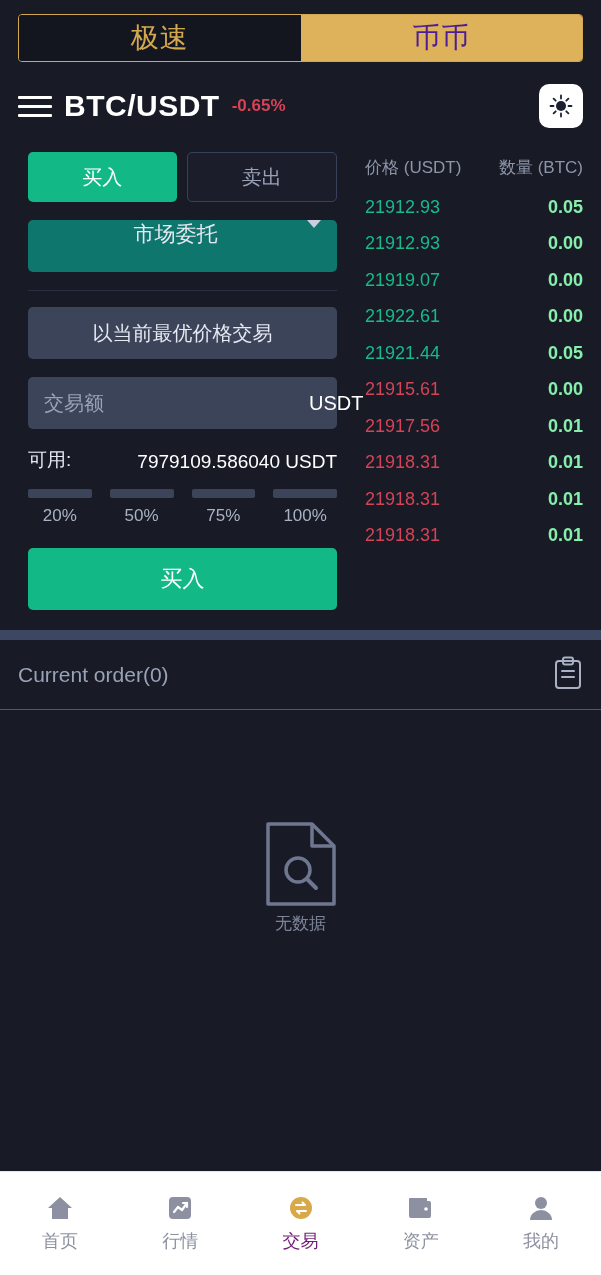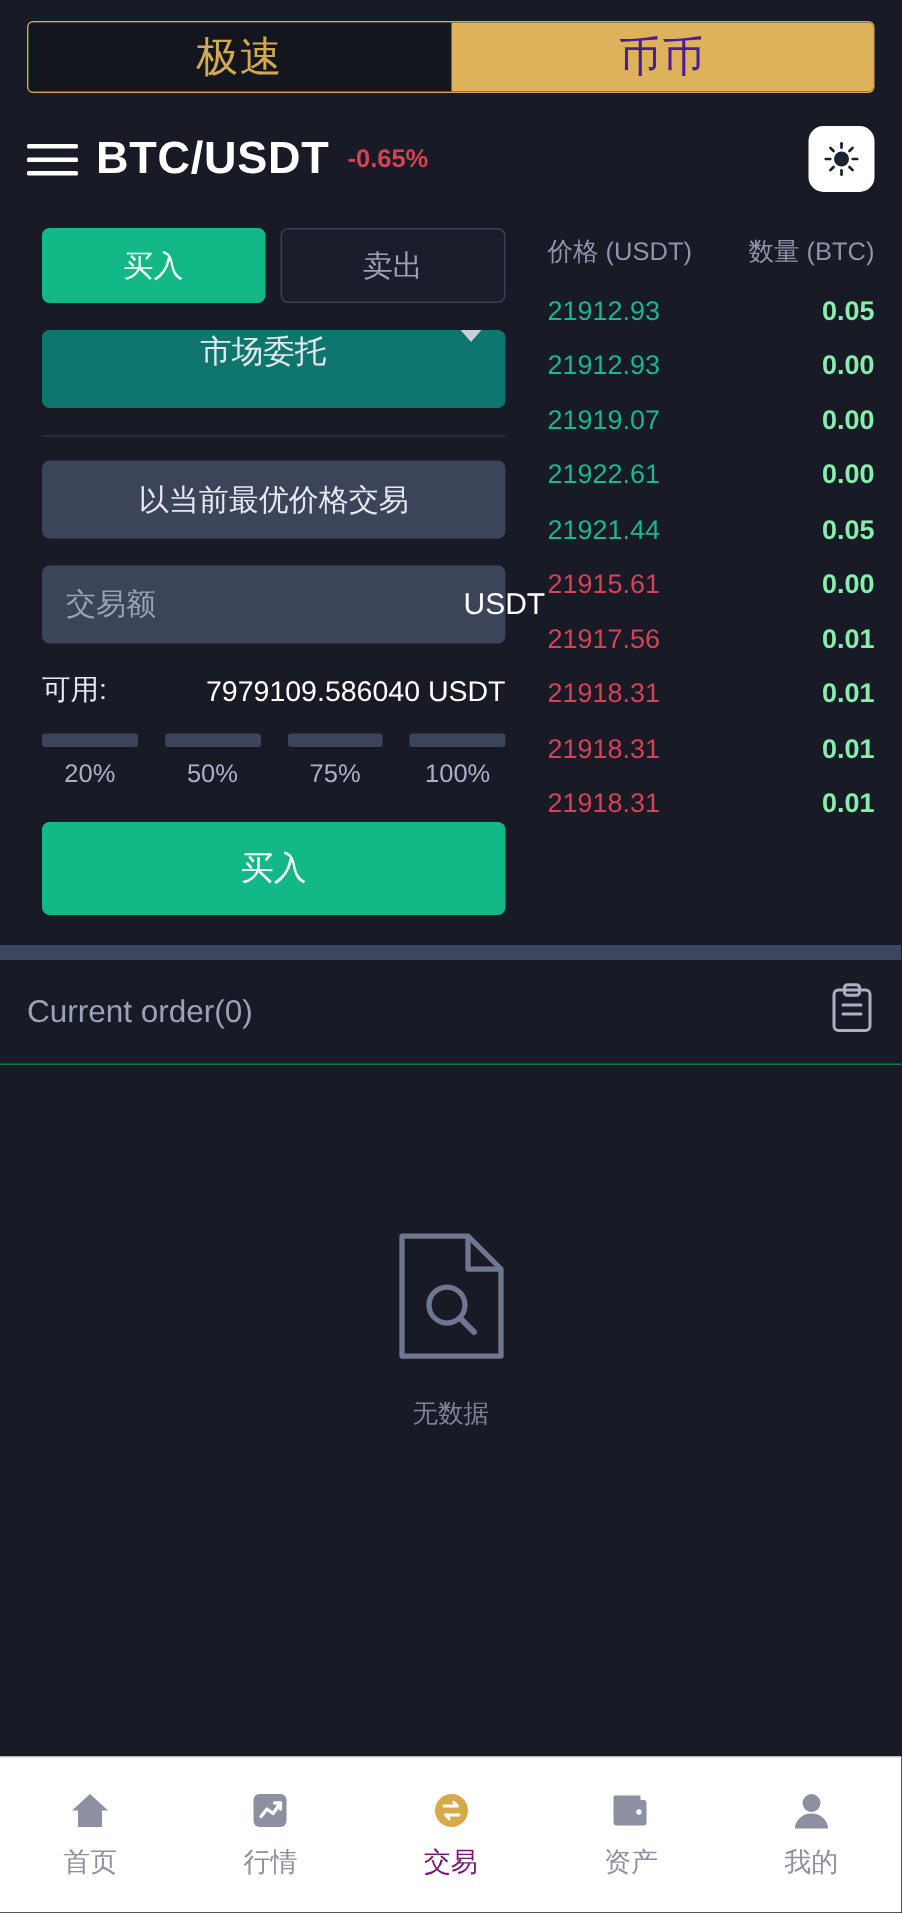--- a/index.html
+++ b/index.html
@@ -143,21 +143,21 @@
   
   .orders-head {
     height: 70px; display: flex; align-items: center;
     padding: 0 18px;
     border-bottom: 1px solid #15803d;
   }
   .orders-title { font-size: 21px; color: #9aa2b8; }
   .clipboard-btn { margin-left: auto; cursor: pointer; }
 
   .empty-state { flex: 1; display: flex; flex-direction: column; align-items: center; padding-top: 110px; }
-  .empty-text { margin-top: 18px; font-size: 17px; color: #7d8499; }
+  .empty-text { font-size: 17px; color: #7d8499; }
 
   
   .bottom-nav {
     height: 104px;
     background: #ffffff;
     display: flex;
     border-top: 1px solid #e4e6ec;
   }
   .nav-item {
     flex: 1; display: flex; flex-direction: column; align-items: center; justify-content: center;

